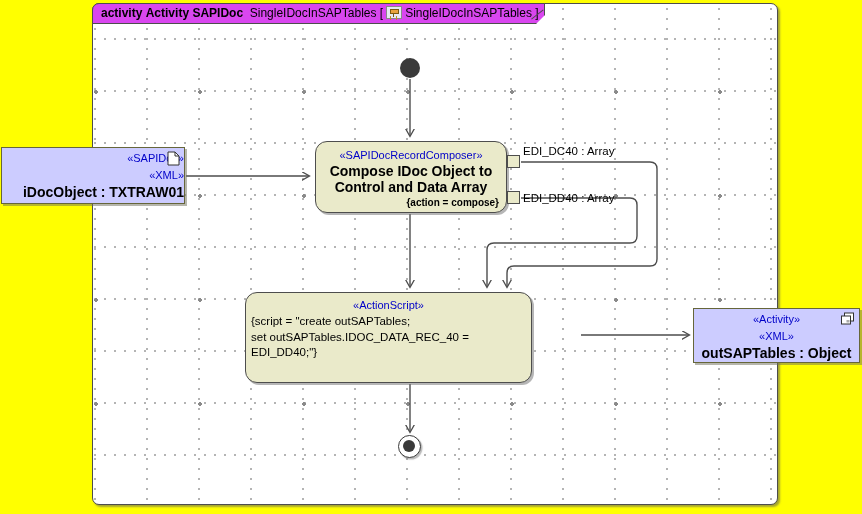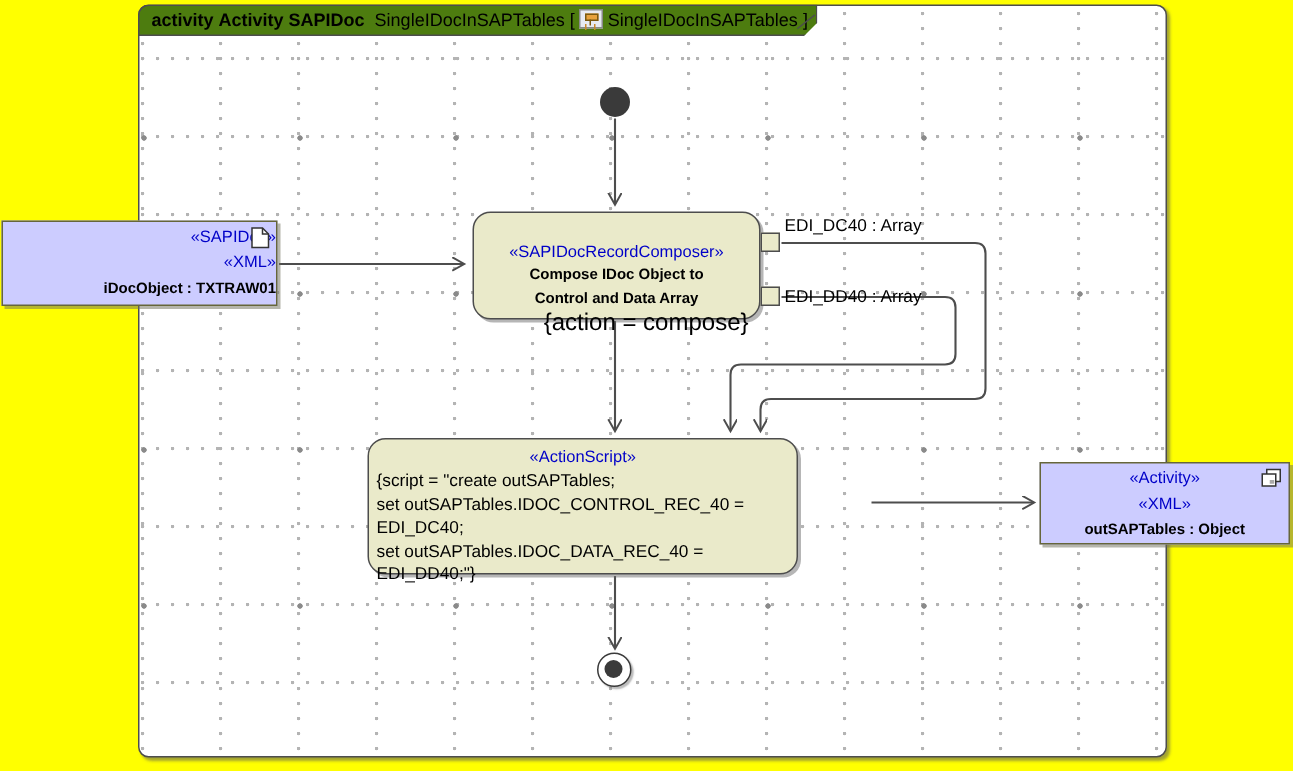--- a/index.html
+++ b/index.html
@@ -22,21 +22,21 @@
       radial-gradient(circle at 1px 1px, var(--grid-dot) 1px, rgba(0,0,0,0) 1.4px),
       radial-gradient(circle at 1px 1px, var(--grid-dot) 1px, rgba(0,0,0,0) 1.4px);
     background-size:104px 104px, 10px 52px, 52px 10px;
     background-position:1px 86px, 1px 34px, 1px 34px;
     border:1px solid var(--node-border); border-radius:7px;
     box-shadow:2px 2px 2px rgba(90,90,90,.55);
   }
   
   .tab{
     position:absolute; left:92px; top:3px; width:453px; height:21px;
-    background:#4d7c0f; border:1px solid var(--node-border);
+    background:#d946ef; border:1px solid var(--node-border);
     border-top-left-radius:7px;
     clip-path:polygon(0 0,100% 0,100% calc(100% - 9px),calc(100% - 9px) 100%,0 100%);
     display:flex; align-items:center; padding:0 10px 2px 8px;
     font-size:12px; white-space:nowrap; z-index:5;
   }
   .tab-cut{
     position:absolute; left:530px; top:14px; width:15px; height:1.4px;
     background:var(--node-border); transform:rotate(-38deg); z-index:6;
   }
   .tab b{font-weight:700;}
@@ -52,25 +52,25 @@
   .obj{
     background:var(--lavender); border:1px solid var(--lavender-border);
     box-shadow:2px 2px 0 rgba(110,110,90,.5);
     padding-top:2px; line-height:17px;
   }
   .action{
     background:var(--khaki); border:1px solid var(--node-border); border-radius:12px;
     box-shadow:2px 2px 0 rgba(110,110,110,.5);
   }
   .stereo{color:var(--stereo-blue); font-size:11px;}
-  .nname{font-size:10px; font-weight:700;}
-  .constraint{font-size:16px; text-align:right; padding-right:7px;}
+  .nname{font-size:14px; font-weight:700;}
+  .constraint{font-size:10px; text-align:right; padding-right:7px;font-weight:bold;}
   .script{font-size:11.5px; text-align:left; padding:0 0 0 5px; line-height:15.5px;}
   #node-idoc{left:1px; top:147px; width:184px; height:57px;text-align:right;}
-  #node-compose{left:315px; top:141px; width:192px; height:72px; padding-top:18px; line-height:16px;}
+  #node-compose{left:315px; top:141px; width:192px; height:72px; padding-top:5px; line-height:16px;}
   #node-copy{left:245px; top:292px; width:287px; height:91px; padding-top:4px; line-height:17px;}
   #node-outsap{left:693px; top:308px; width:167px; height:55px;}
   .corner-icon{position:absolute; top:3px; right:4px;}
   
   .pin{
     position:absolute; width:13px; height:13px; background:var(--khaki);
     border:1px solid var(--node-border); z-index:4;
   }
   #pin-dc40{left:507px; top:155px;}
   #pin-dd40{left:507px; top:191px;}
@@ -152,21 +152,20 @@
 </div>
 
 <div class="pin" id="pin-dc40"></div>
 <div class="pin" id="pin-dd40"></div>
 <div class="pin-label" id="lbl-dc40">EDI_DC40 : Array</div>
 <div class="pin-label" id="lbl-dd40">EDI_DD40 : Array</div>
 
 <div class="node action" id="node-copy">
   <div class="stereo">«ActionScript»</div>
   <div class="script">{script = "create outSAPTables;</div>
-  <div class="script">set outSAPTables.IDOC_CONTROL_REC_40 = EDI_DC40;</div>
   <div class="script">set outSAPTables.IDOC_DATA_REC_40 = EDI_DD40;"}</div>
 </div>
 
 <div class="node obj" id="node-outsap">
   <div class="stereo">«Activity»</div>
   <div class="stereo">«XML»</div>
   <div class="nname">outSAPTables : Object</div>
   <svg class="corner-icon" width="15" height="14">
     <rect x="4.5" y="1" width="9" height="8" fill="#ffffff" stroke="#333" stroke-width="1"></rect>
     <rect x="1.5" y="4" width="9" height="8" fill="#ffffff" stroke="#333" stroke-width="1"></rect>

